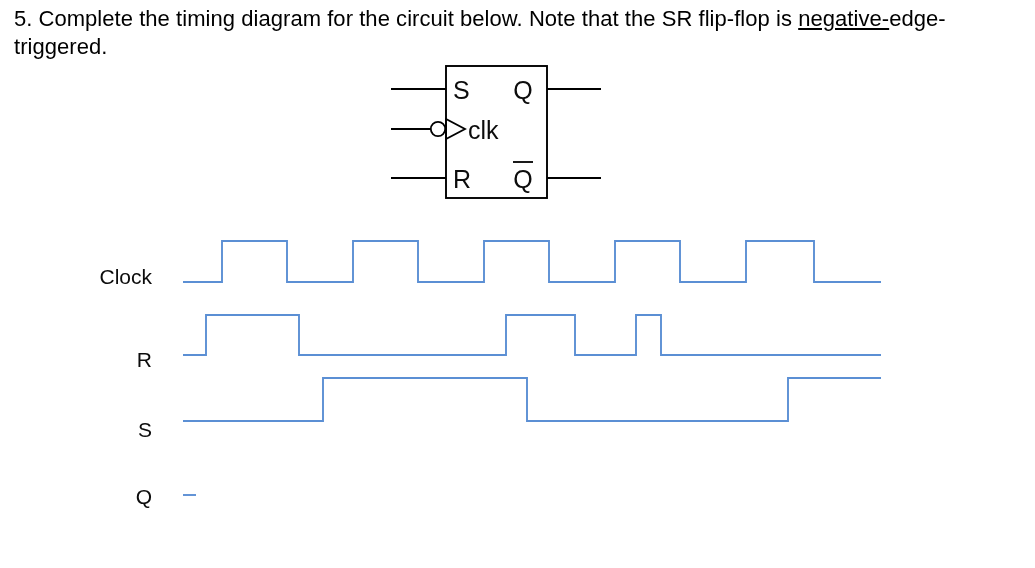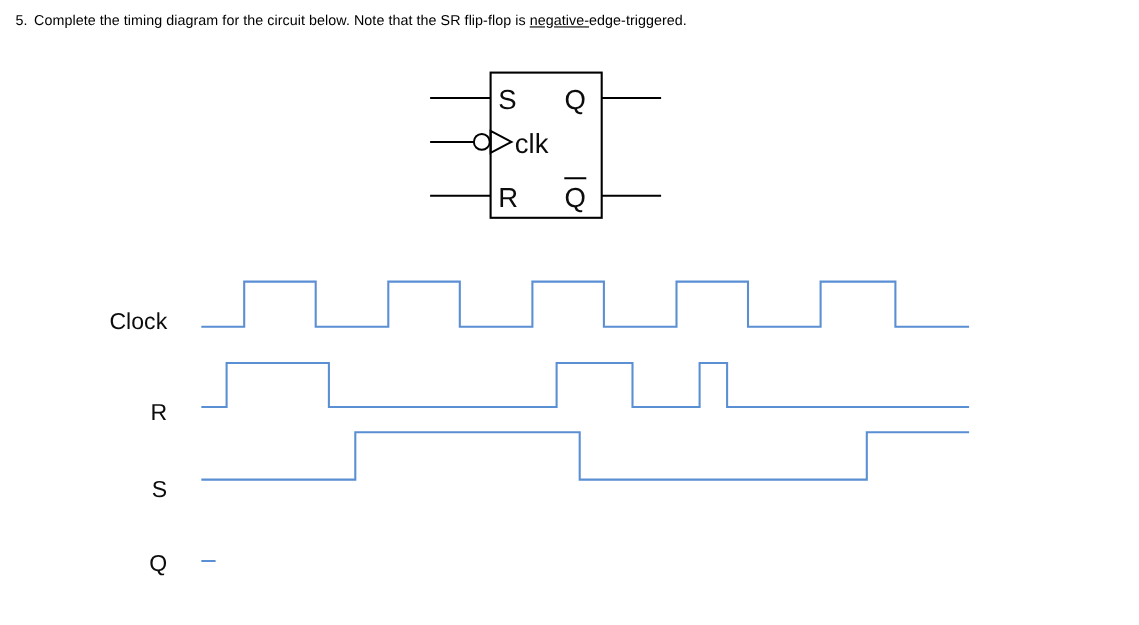--- a/index.html
+++ b/index.html
@@ -15,21 +15,21 @@
     font-family: "Liberation Sans", sans-serif;
     color: #000000;
   }
 
   
   #question-text {
     position: absolute;
     left: 14px;
     top: 5px;
     width: 948px;
-    font-size: 13px;
+    font-size: 22px;
     line-height: 28px;
     color: #000000;
     letter-spacing: 0.05px;
   }
   #question-text .num {
     margin-right: 6px;
   }
   #question-text .underline {
     text-decoration: underline;
   }
@@ -48,21 +48,21 @@
   .ff-label {
     font-family: "Liberation Sans", sans-serif;
     font-size: 25px;
     fill: #0c0c0c;
   }
 
   
   #timing-diagram {
     position: absolute;
     left: 0px;
-    top: 234px;
+    top: 219px;
     width: 1035px;
     height: 320px;
   }
   #timing-diagram svg {
     display: block;
   }
   .wave-label {
     font-family: "Liberation Sans", sans-serif;
     font-size: 21px;
     fill: #0c0c0c;

